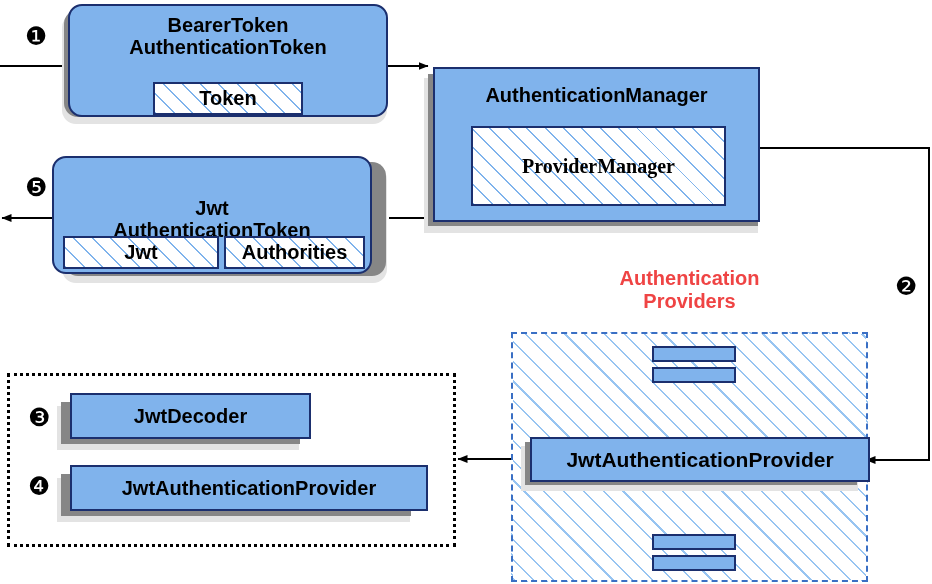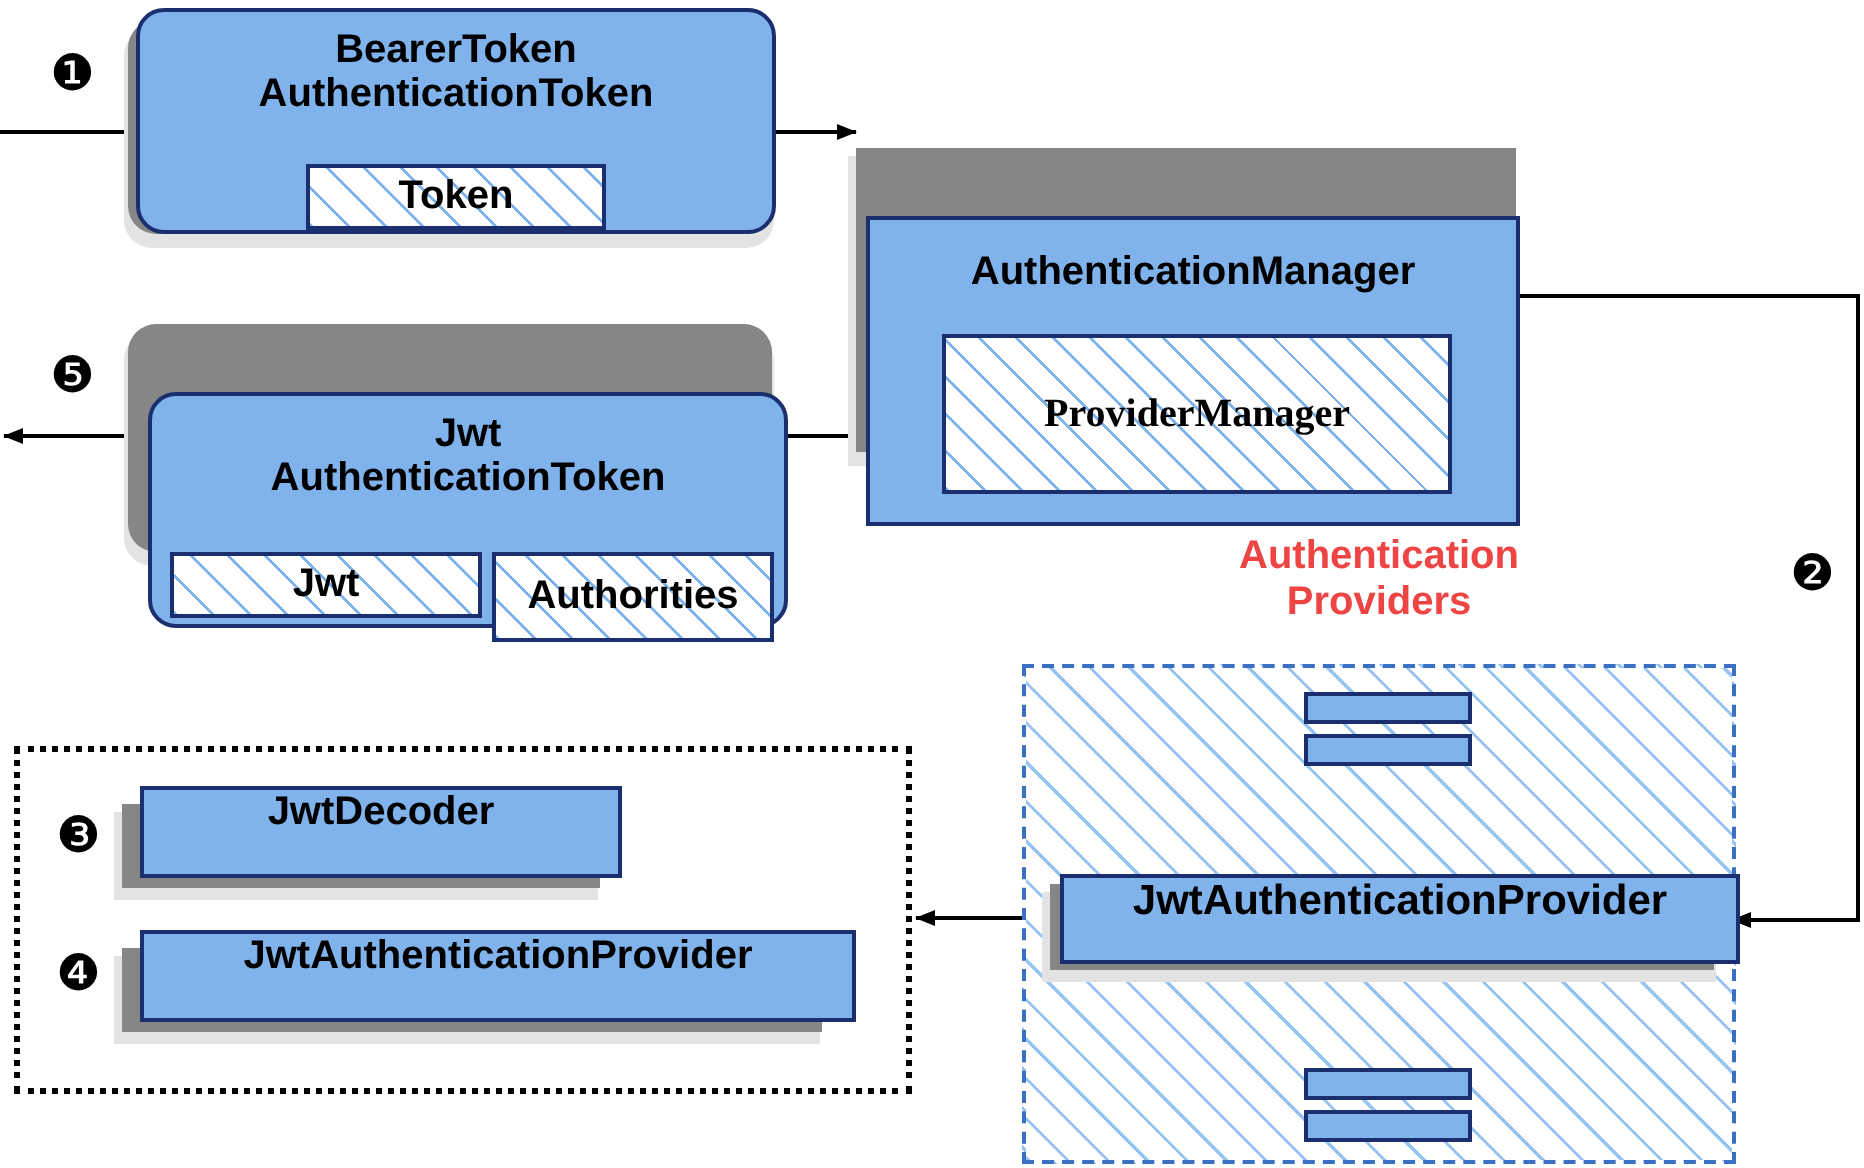--- a/index.html
+++ b/index.html
@@ -20,21 +20,21 @@
   }
   
   .node{
     position:absolute;
     box-sizing:border-box;
     background:#80b3ec;
     border:2px solid #1b2f6e;
     display:flex;
     flex-direction:column;
     align-items:center;
-    justify-content:flex-start;
+    justify-content:center;
     color:#000000;
     font-weight:bold;
     text-align:center;
     line-height:1.12;
   }
   .node.rounded{border-radius:14px;}
   
   .shadow-dark,.shadow-light{
     position:absolute;
     box-sizing:border-box;
@@ -166,46 +166,46 @@
   <div class="bar" style="left:652px;top:555px;width:84px;height:16px;"></div>
 
   <div class="shadow-light" style="left:521px;top:446px;width:337px;height:45px;"></div>
   <div class="shadow-dark" style="left:525px;top:442px;width:332px;height:43px;"></div>
   <div class="node" style="left:530px;top:437px;width:340px;height:45px;font-size:21px;">
     <span class="nlabel">JwtAuthenticationProvider</span>
   </div>
 
   <div class="shadow-light" style="left:424px;top:78px;width:334px;height:155px;"></div>
   <div class="shadow-dark" style="left:428px;top:74px;width:330px;height:152px;"></div>
-  <div class="node" style="left:433px;top:67px;width:327px;height:155px;font-size:20px;justify-content:flex-start;padding-top:15px;margin-top:41px;">
+  <div class="node" style="left:433px;top:67px;width:327px;height:155px;font-size:20px;justify-content:flex-start;padding-top:15px;">
     <span class="nlabel">AuthenticationManager</span>
     <div class="chip" style="left:36px;top:57px;width:255px;height:80px;font-size:20px;font-family:Liberation Serif, serif;">
       <span>ProviderManager</span>
     </div>
   </div>
 
   <div class="shadow-light rounded" style="left:62px;top:14px;width:325px;height:110px;"></div>
   <div class="shadow-dark rounded" style="left:64px;top:10px;width:322px;height:107px;"></div>
   <div class="node rounded" style="left:68px;top:4px;width:320px;height:113px;font-size:20px;justify-content:flex-start;padding-top:8px;">
     <span class="nlabel">BearerToken</span>
     <span class="nlabel">AuthenticationToken</span>
     <div class="chip" style="left:83px;top:76px;width:150px;height:33px;font-size:20px;">
       <span>Token</span>
     </div>
   </div>
 
   <div class="shadow-light rounded" style="left:62px;top:166px;width:325px;height:117px;"></div>
   <div class="shadow-dark rounded" style="left:64px;top:162px;width:322px;height:114px;"></div>
-  <div class="node rounded" style="left:74px;top:156px;width:320px;height:118px;font-size:20px;justify-content:flex-start;padding-top:8px;margin-top:40px;">
+  <div class="node rounded" style="left:52px;top:156px;width:320px;height:118px;font-size:20px;justify-content:center;padding-top:8px;">
     <span class="nlabel">Jwt</span>
     <span class="nlabel">AuthenticationToken</span>
     <div class="chip" style="left:9px;top:78px;width:156px;height:33px;font-size:20px;">
       <span>Jwt</span>
     </div>
-    <div class="chip" style="left:170px;top:78px;width:141px;height:45px;font-size:20px;">
+    <div class="chip" style="left:170px;top:78px;width:141px;height:33px;font-size:20px;">
       <span>Authorities</span>
     </div>
   </div>
 
   <div class="region-dotted" style="left:7px;top:373px;width:449px;height:174px;"></div>
 
   <div class="shadow-light" style="left:57px;top:406px;width:242px;height:44px;"></div>
   <div class="shadow-dark" style="left:61px;top:402px;width:239px;height:42px;"></div>
   <div class="node" style="left:70px;top:393px;width:241px;height:46px;font-size:20px;">
     <span class="nlabel">JwtDecoder</span>

